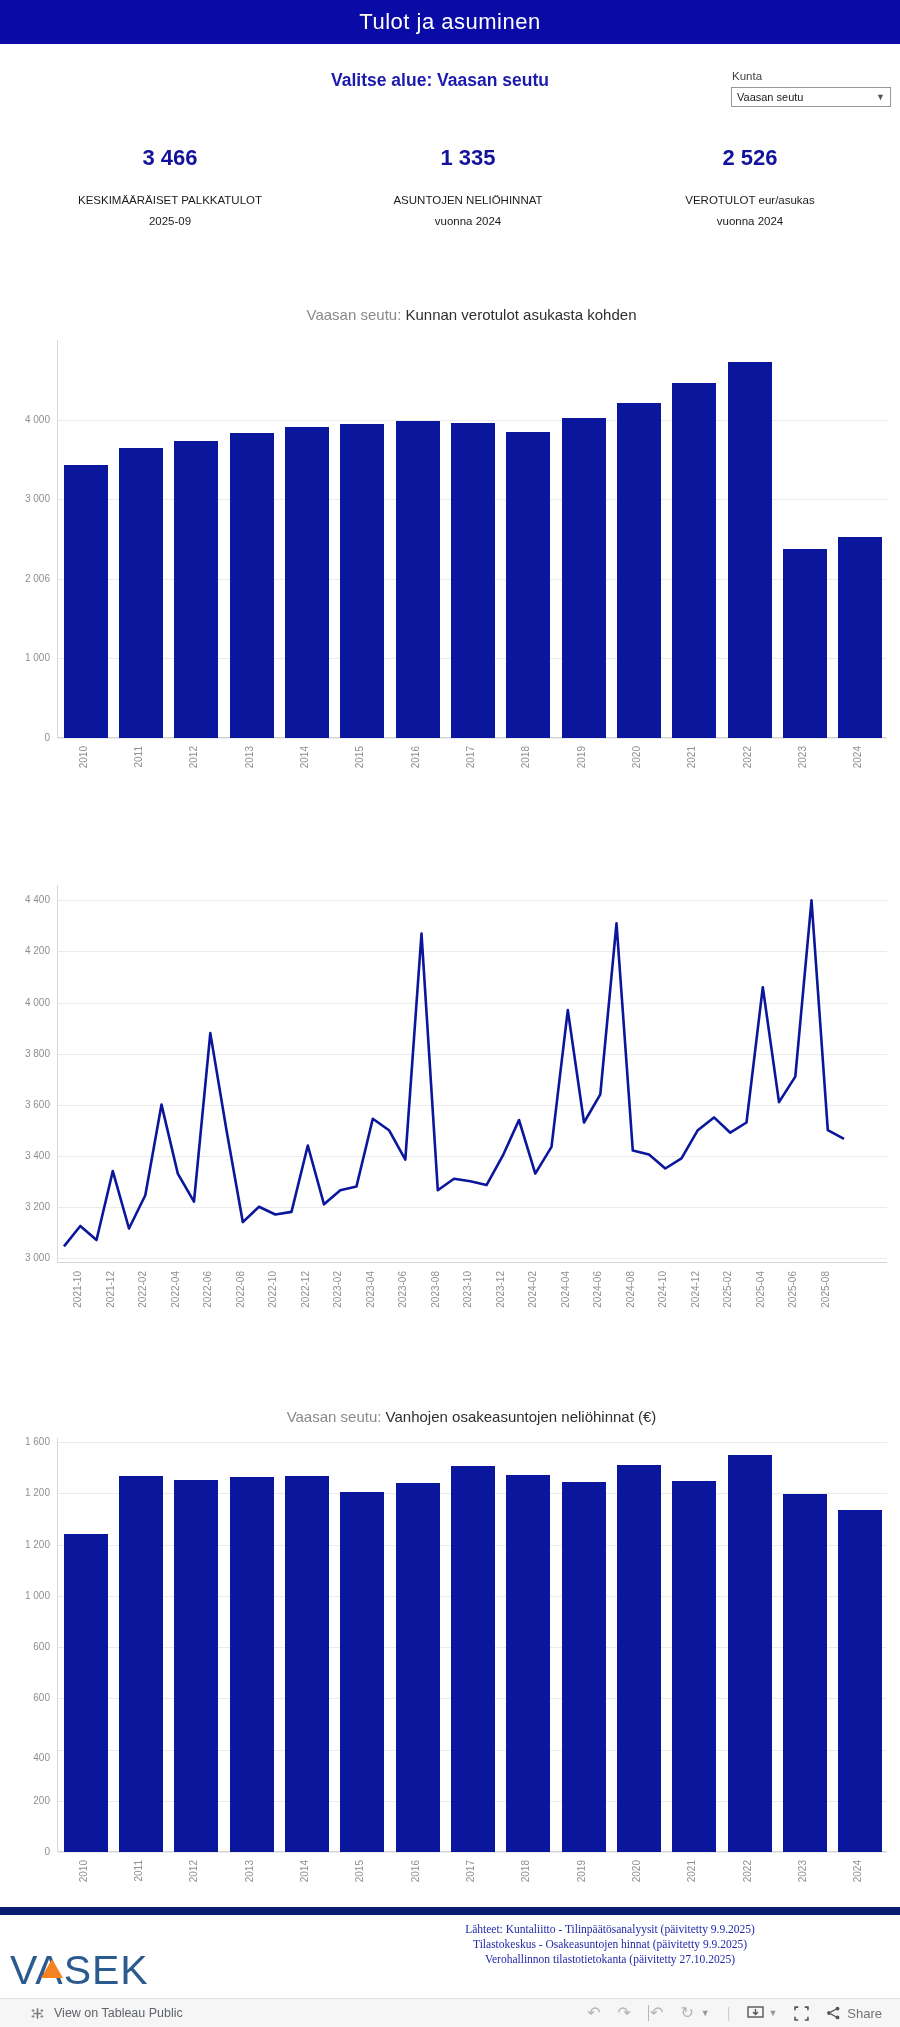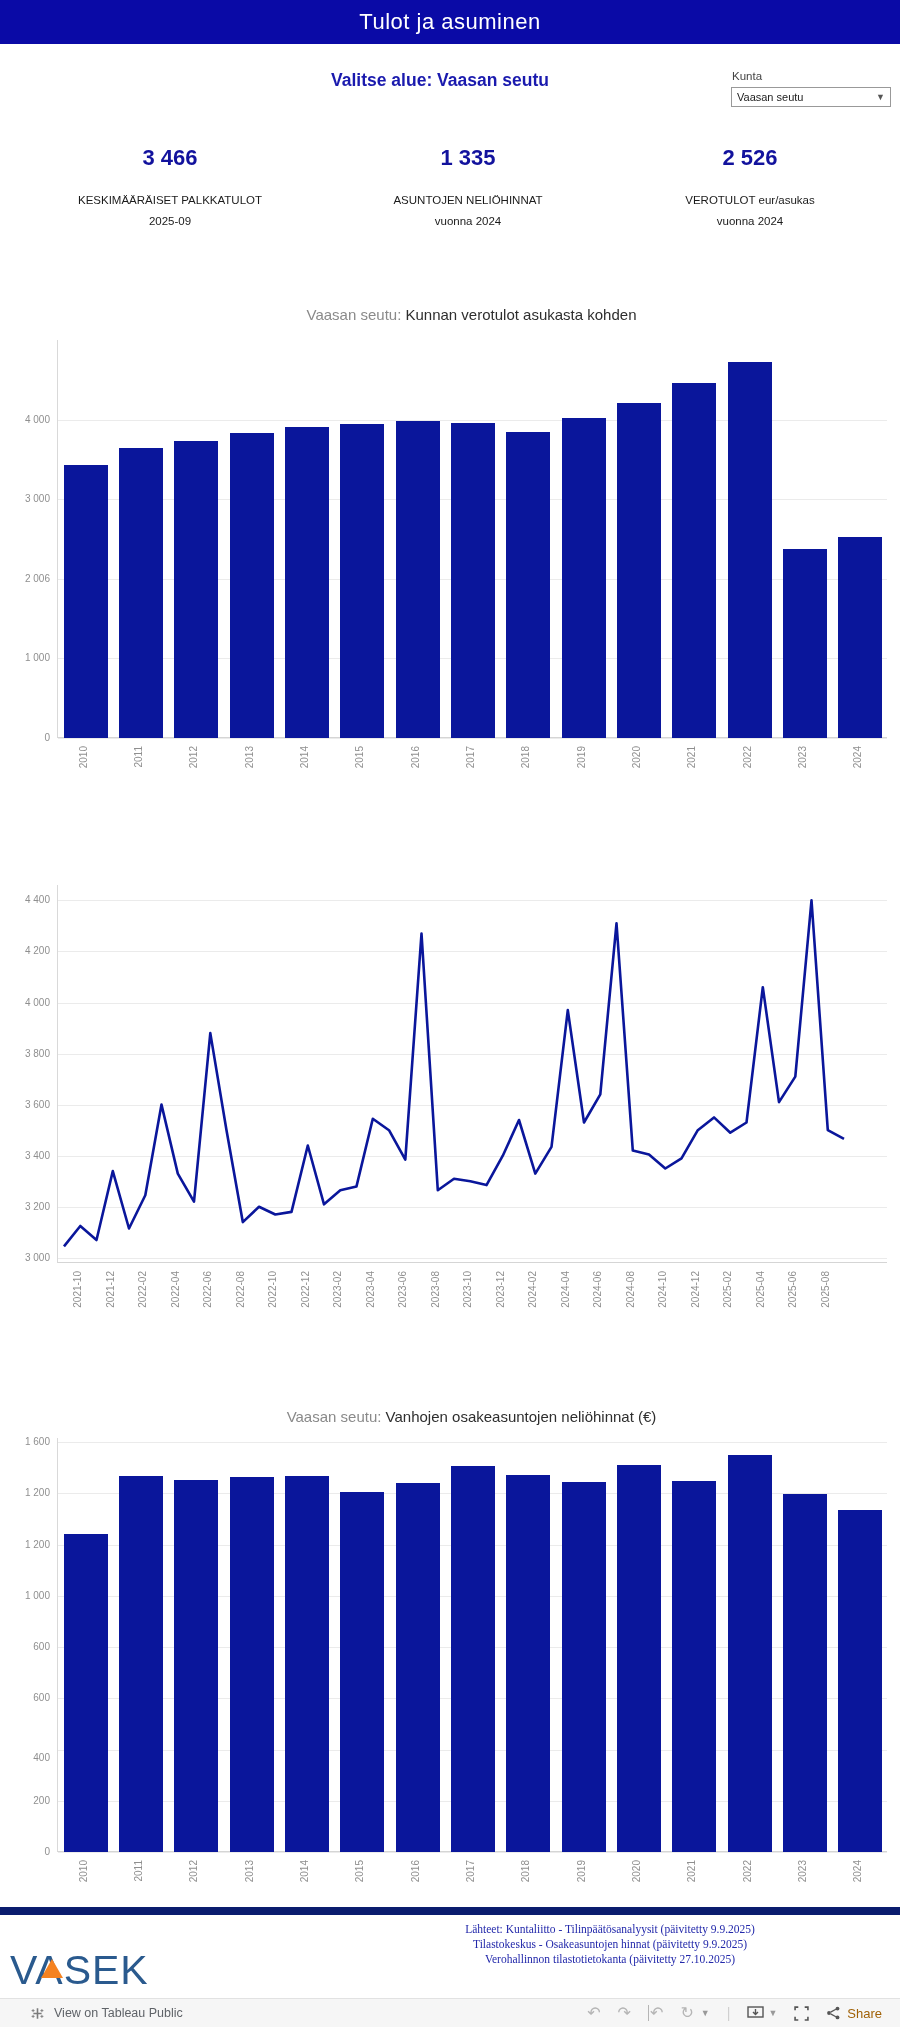--- a/index.html
+++ b/index.html
@@ -43,21 +43,21 @@
   .sources{position:absolute;top:1922px;left:350px;width:520px;text-align:center;
            font-family:"Liberation Serif", serif;font-size:11.5px;color:#2228aa;line-height:15px;}
   
   .tbar{position:absolute;top:1998px;left:0;width:900px;height:29px;background:#f6f6f6;
         border-top:1px solid #e2e2e2;box-sizing:border-box;display:flex;align-items:center;}
   .tbar-left{display:flex;align-items:center;margin-left:30px;gap:9px;color:#5f6368;font-size:12.5px;}
   .tbar-right{margin-left:auto;margin-right:18px;display:flex;align-items:center;gap:17px;}
   .ticon{font-size:16px;color:#b5b5b5;line-height:1;cursor:pointer;}
   .tcaret{font-size:9px;color:#999;margin-left:-10px;cursor:pointer;}
   .tsep{color:#d0d0d0;font-size:14px;}
-  .share-wrap{display:flex;align-items:center;gap:6px;color:#a16207;font-size:13px;cursor:pointer;}
+  .share-wrap{display:flex;align-items:center;gap:6px;color:#737373;font-size:13px;cursor:pointer;}
 </style>
 </head>
 <body>
 
 <div class="page">
 
   <div class="app-header">
     <div class="t">Tulot ja asuminen</div>
   </div>
 

